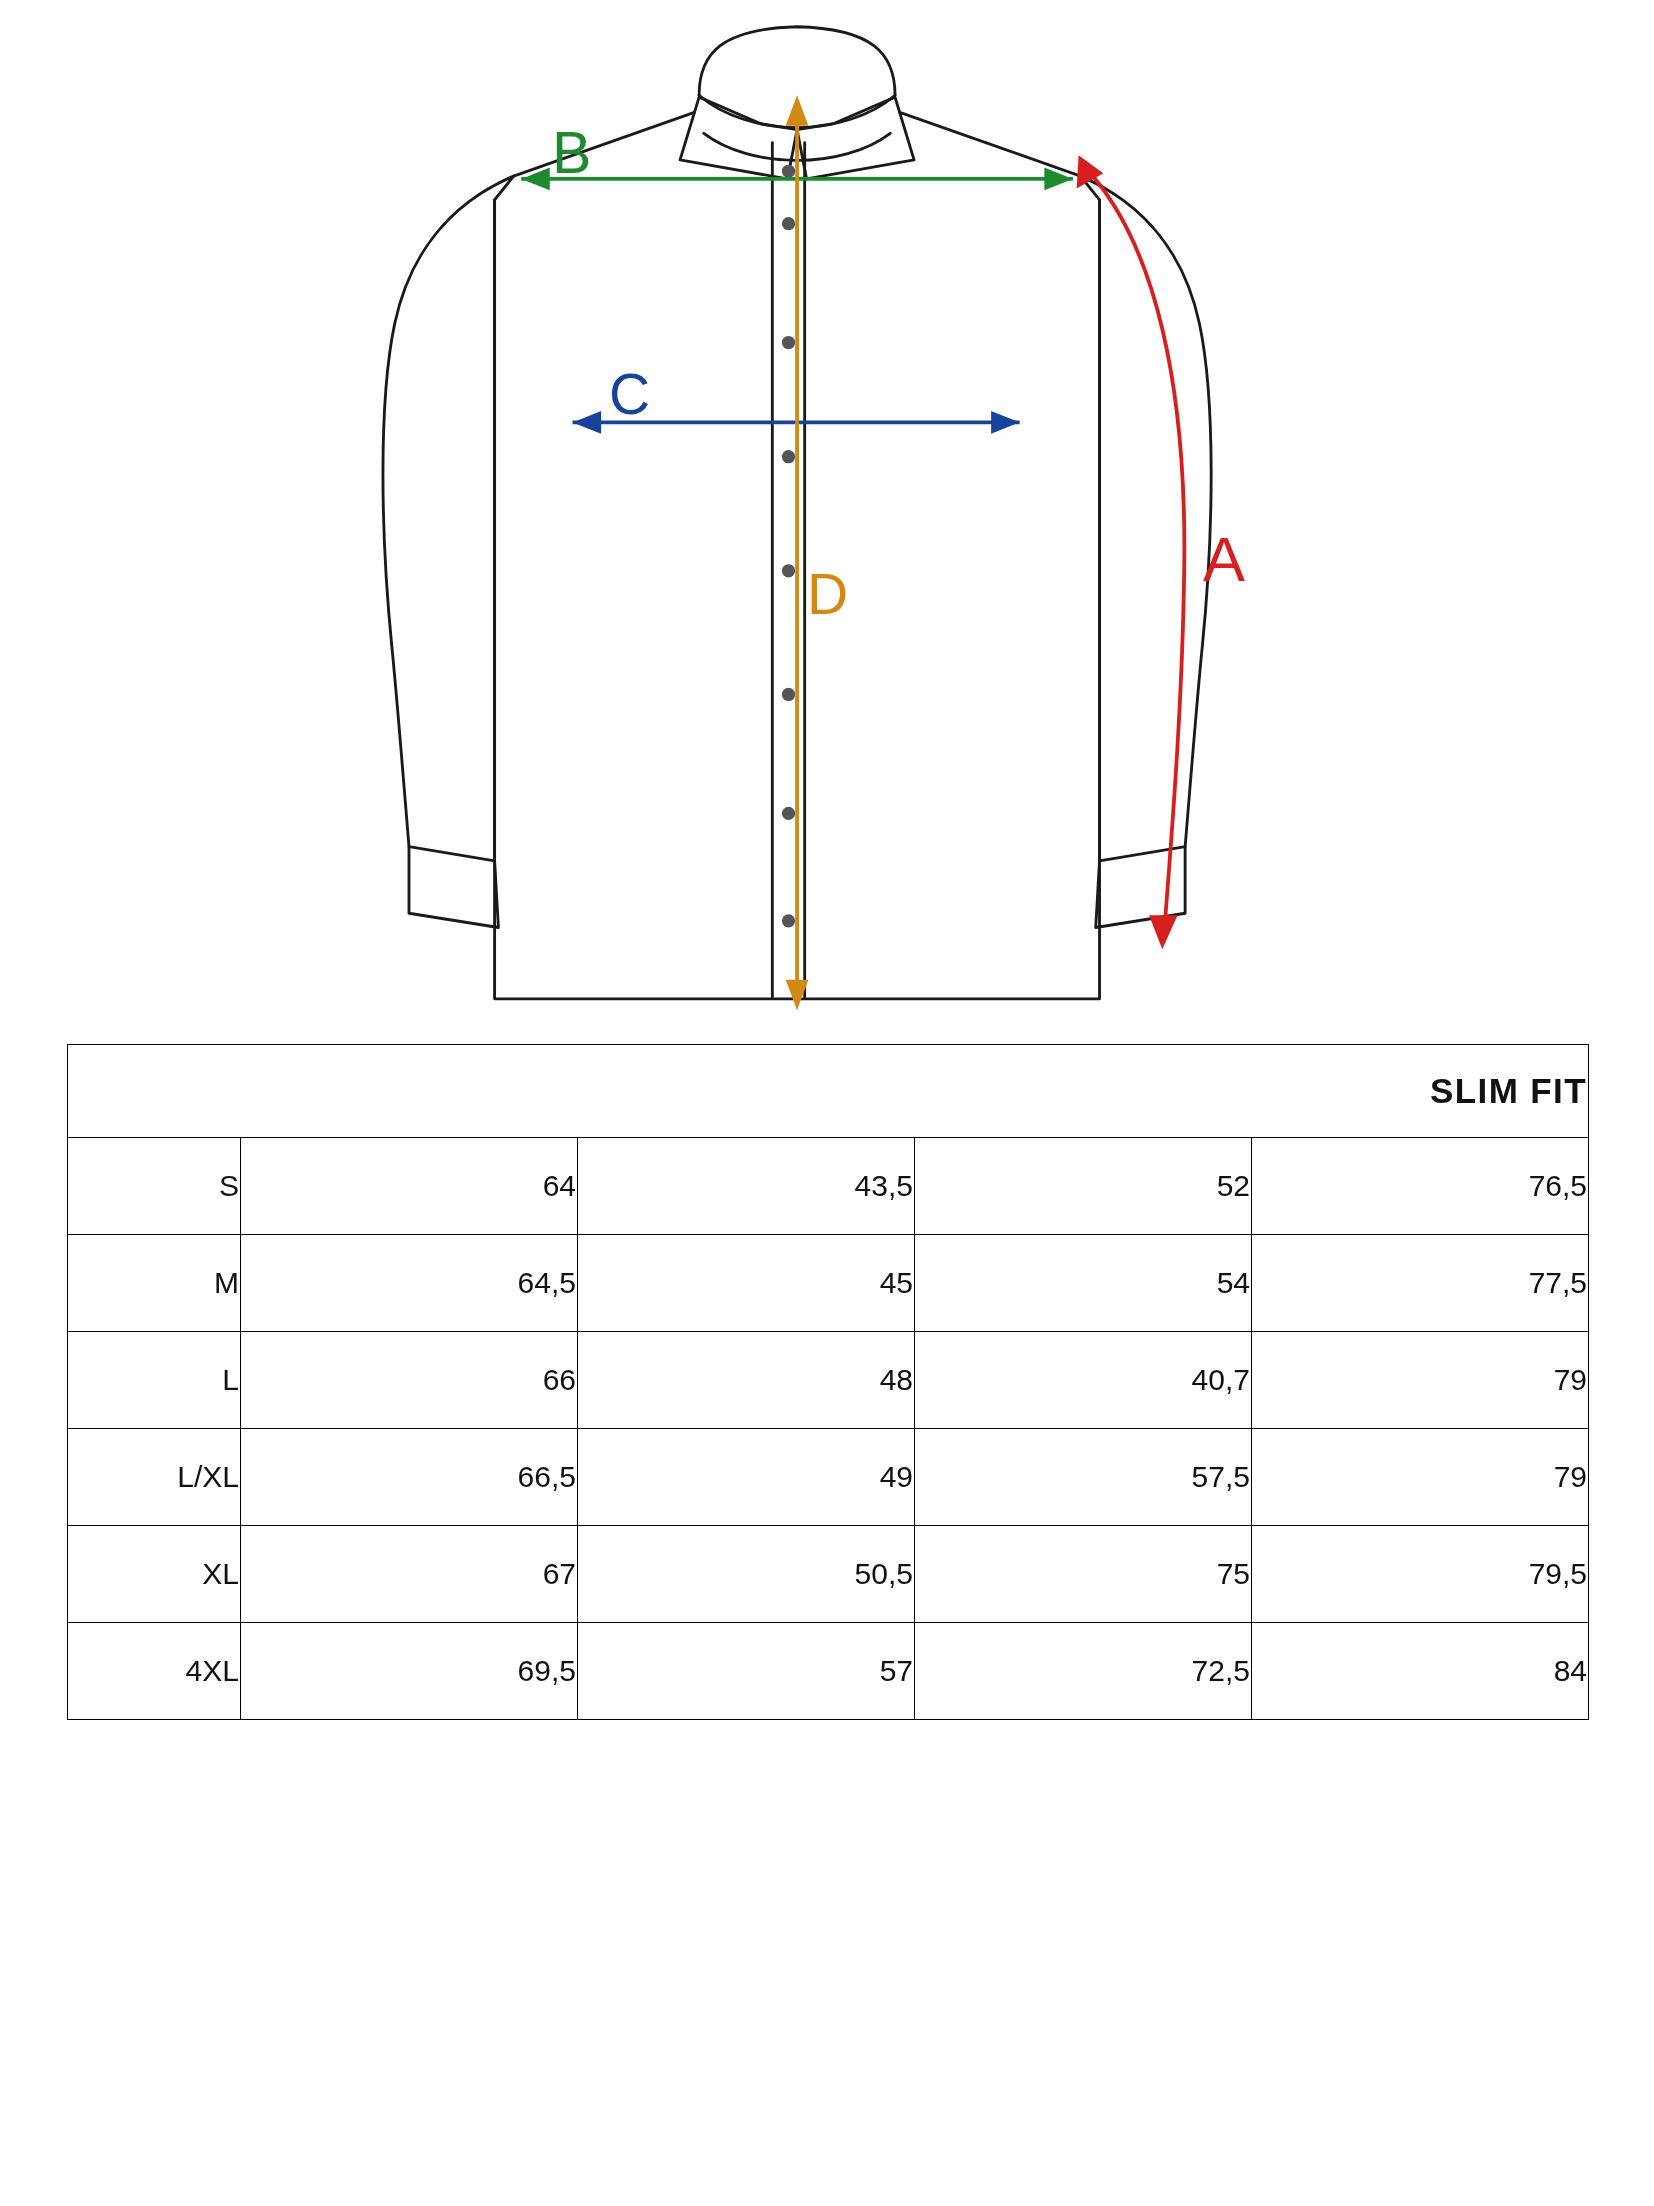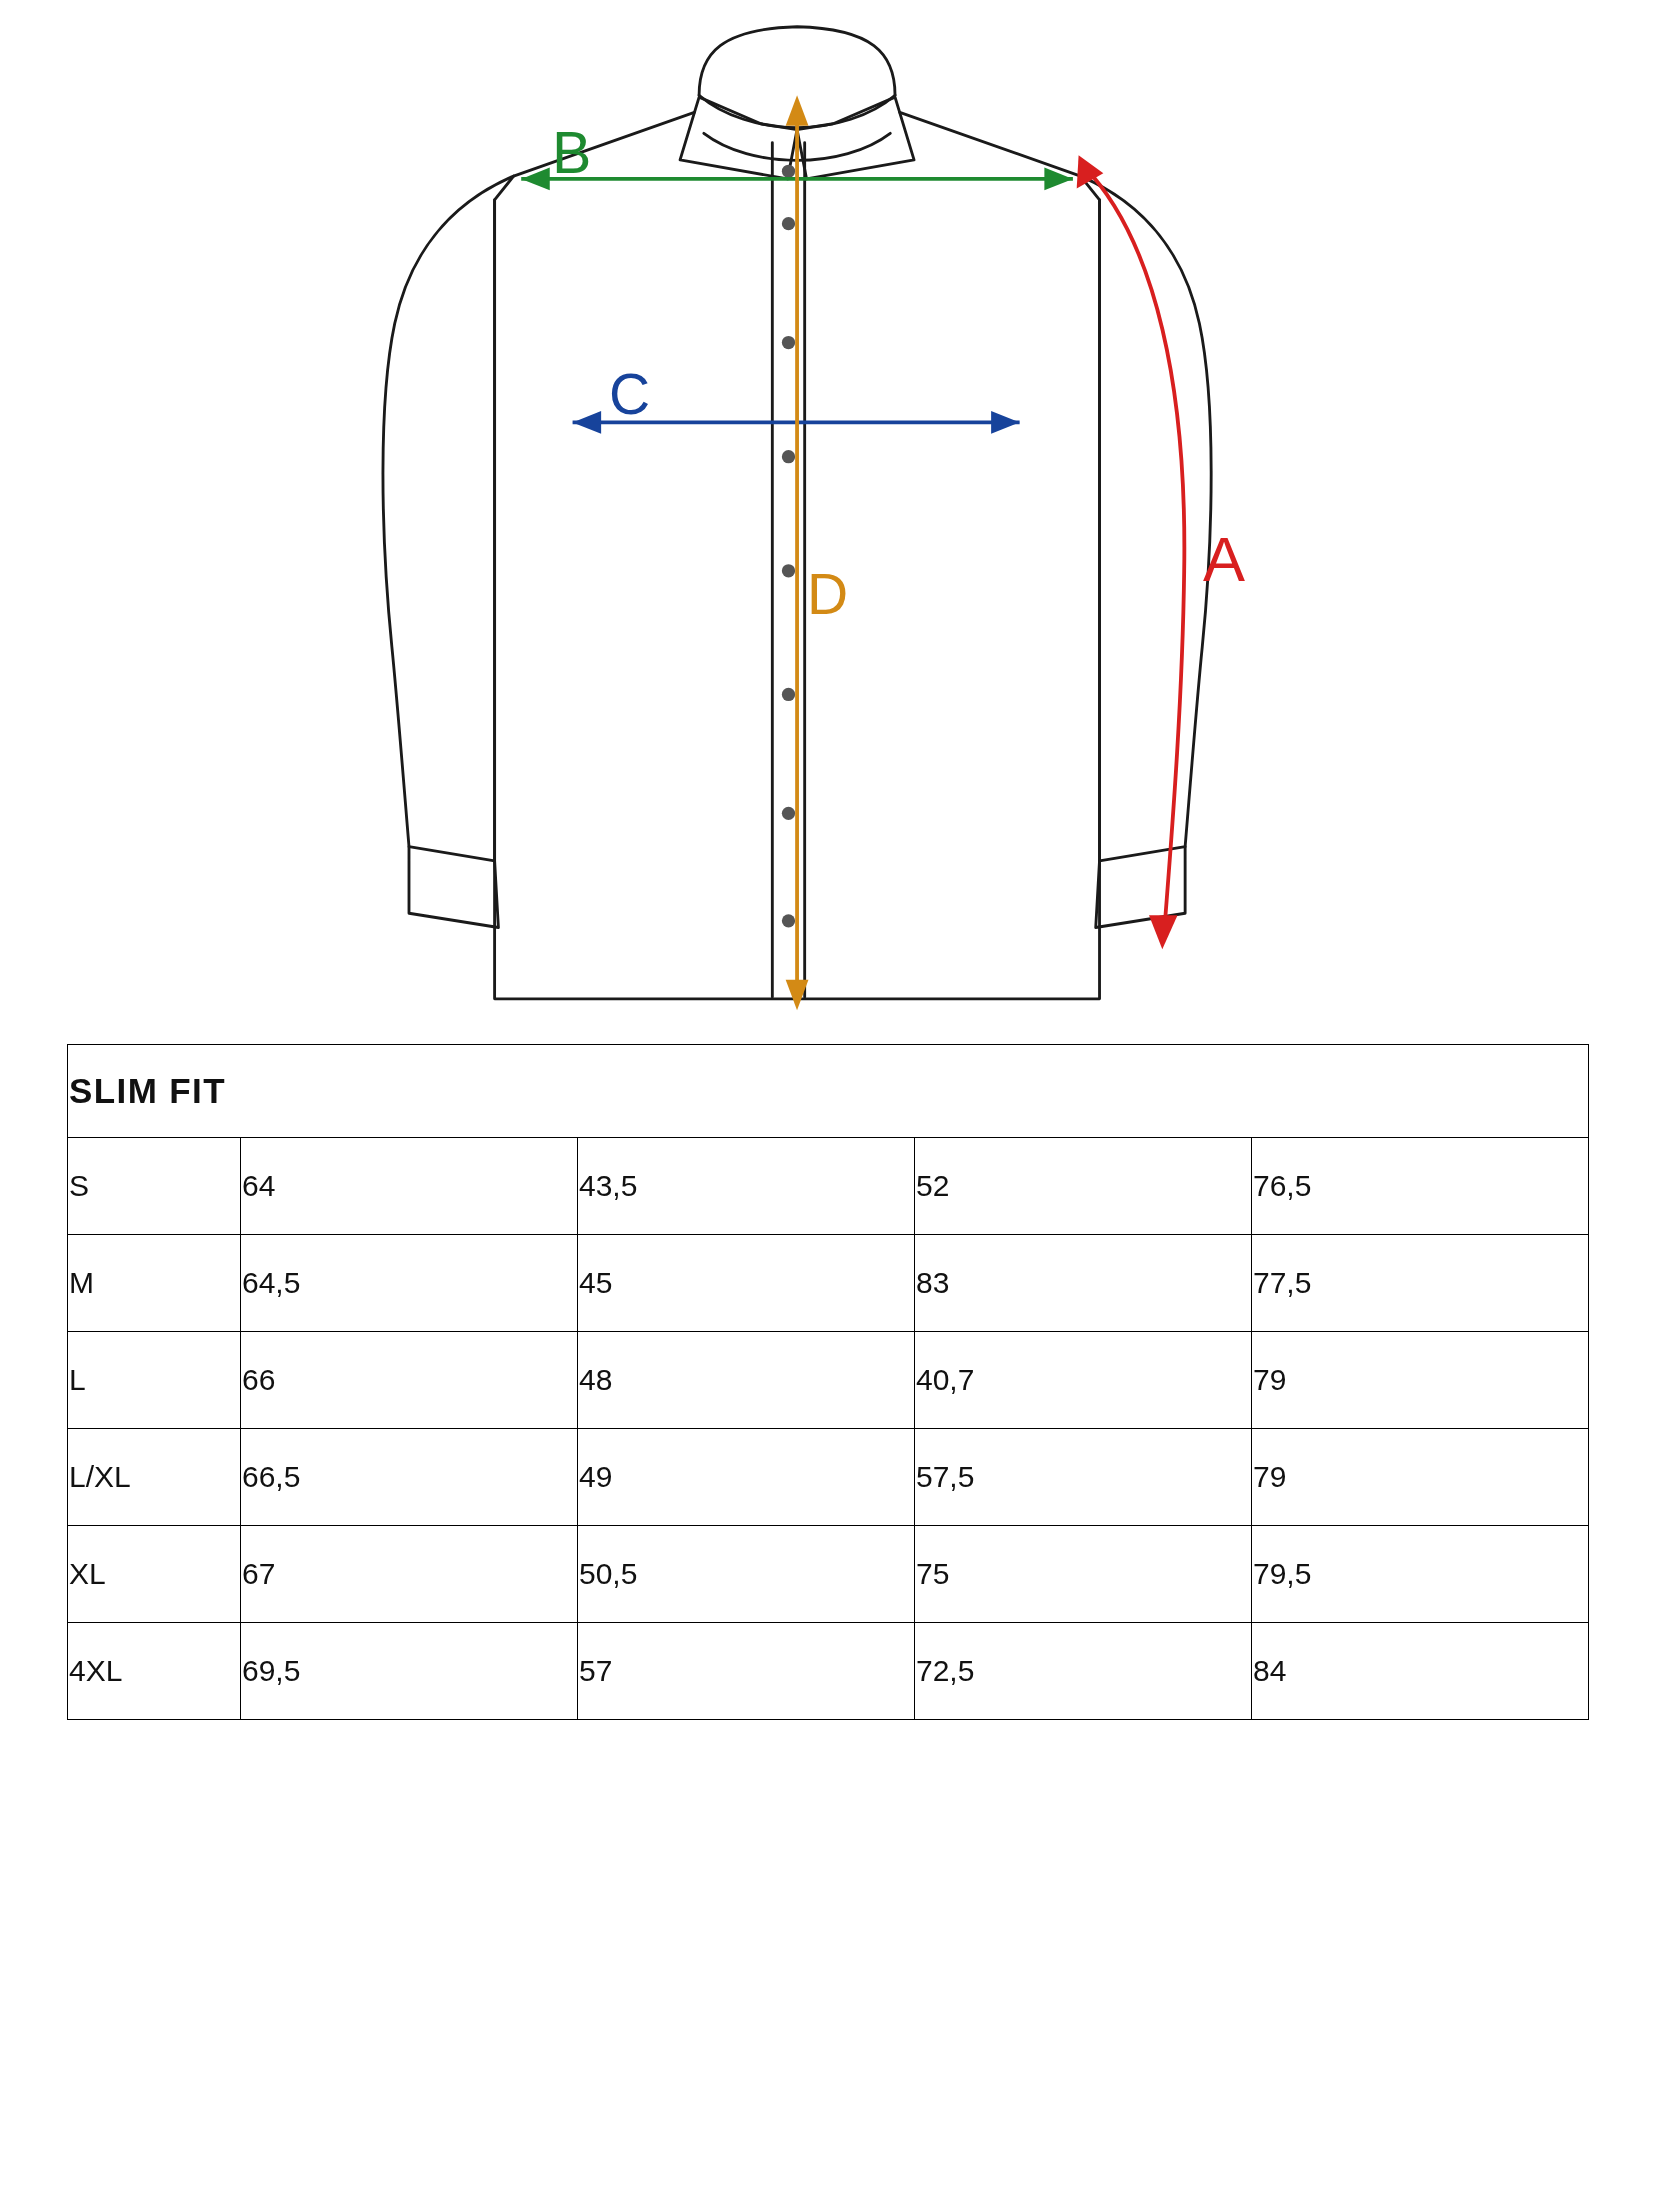--- a/index.html
+++ b/index.html
@@ -50,21 +50,21 @@
   table {
     border-collapse: collapse;
     width: 1522px;
     table-layout: fixed;
     background: #fff;
   }
   table, th, td {
     border: 1.9px solid #000;
   }
   td, th {
-    text-align: left;
+    text-align: right;
     vertical-align: middle;
     font-weight: 400;
   }
   #title-row td {
     height: 90px;
     font-size: 35px;
     letter-spacing: 1.4px;
     font-weight: 700;
     color: #111;
   }
@@ -214,21 +214,21 @@
         <td>S</td>
         <td>64</td>
         <td>43,5</td>
         <td>52</td>
         <td>76,5</td>
       </tr>
       <tr class="data-row">
         <td>M</td>
         <td>64,5</td>
         <td>45</td>
-        <td>83</td>
+        <td>54</td>
         <td>77,5</td>
       </tr>
       <tr class="data-row">
         <td>L</td>
         <td>66</td>
         <td>48</td>
         <td>40,7</td>
         <td>79</td>
       </tr>
       <tr class="data-row">

